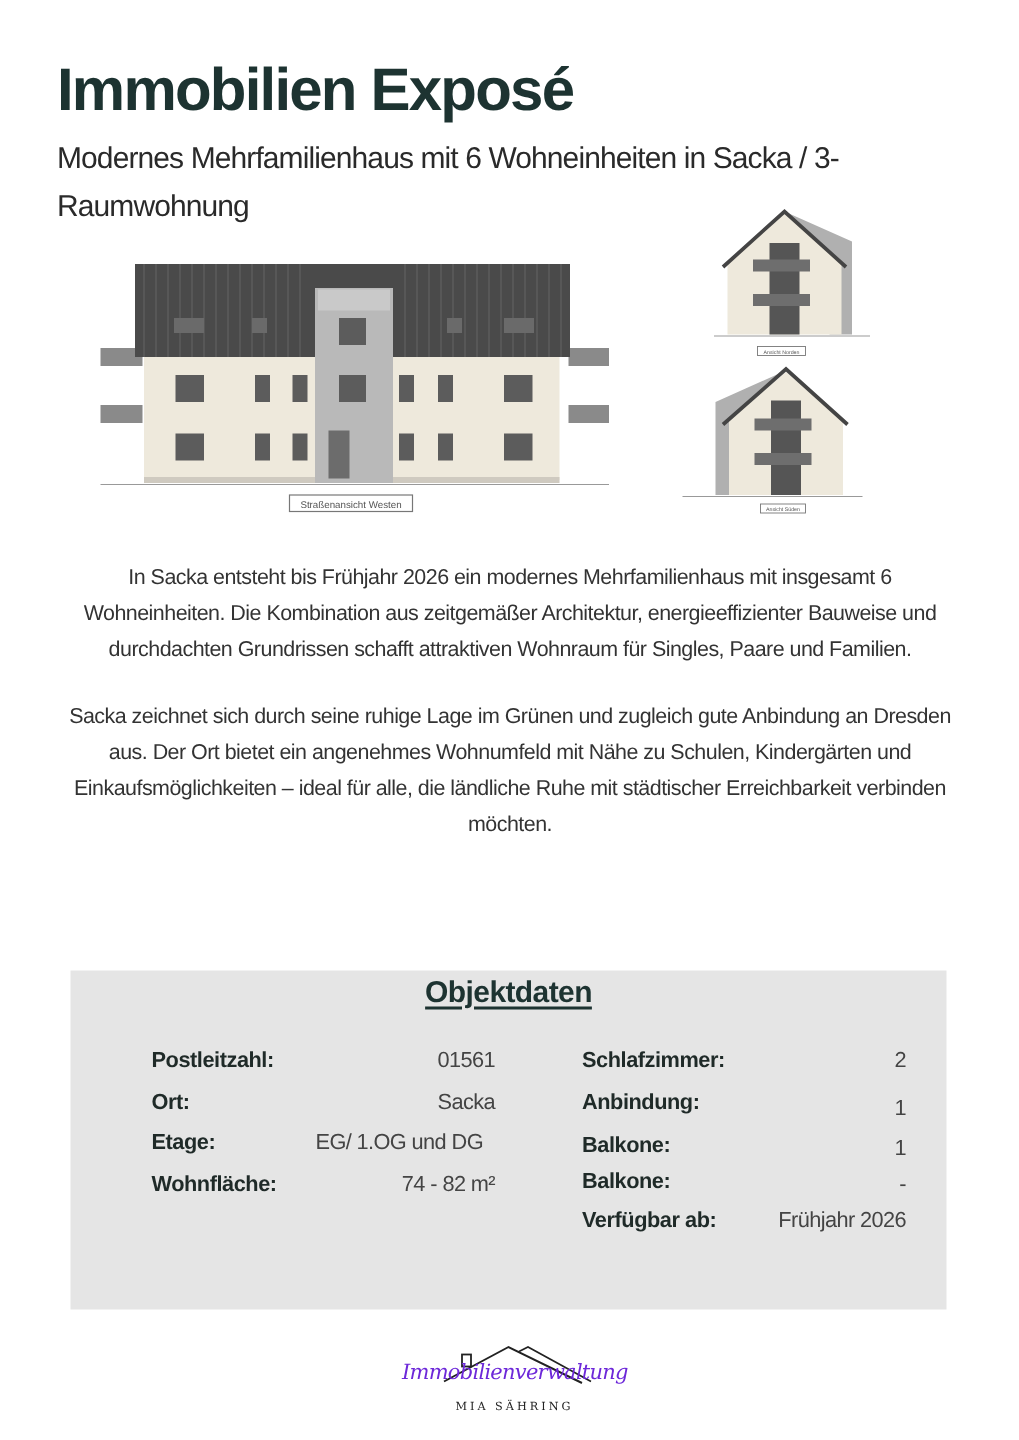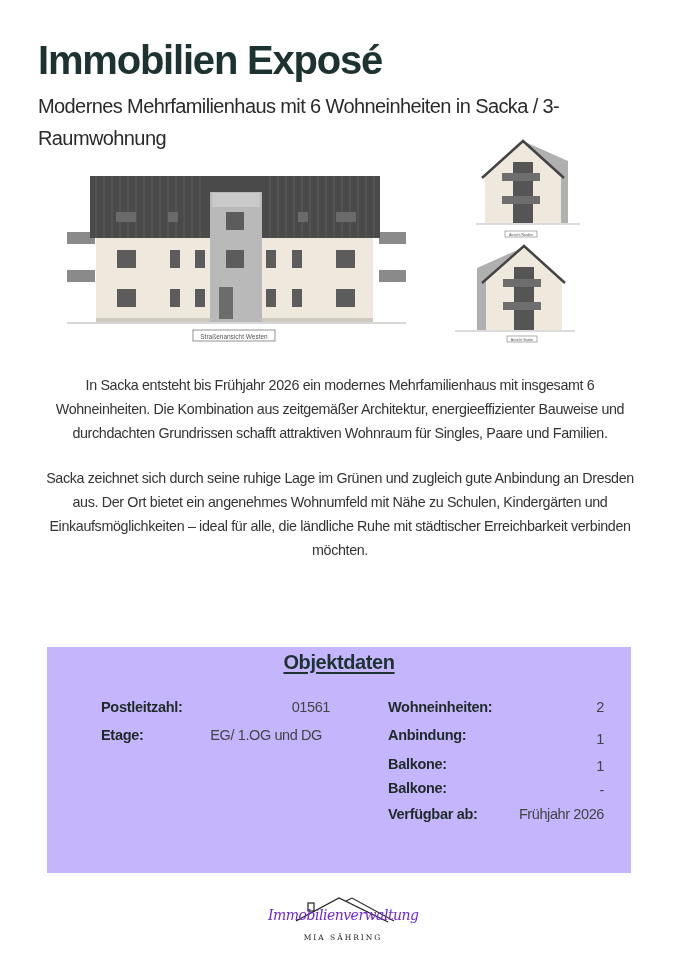--- a/index.html
+++ b/index.html
@@ -21,21 +21,21 @@
   .para {
     position: absolute; left: 40px; width: 600px;
     text-align: center; font-size: 14.3px; line-height: 24px; color: #333;
     letter-spacing: -0.35px;
   }
   .para1 { top: 373px; }
   .para2 { top: 466px; }
 
   .data-box {
     position: absolute; left: 47px; top: 647px; width: 584px; height: 226px;
-    background: #c4b5fd;
+    background: #e5e5e5;
   }
   .data-title {
     position: absolute; left: 0; width: 100%; top: 4px; text-align: center;
     font-size: 20px; font-weight: 700; color: #1d3331; text-decoration: underline;
     text-underline-offset: 3px; letter-spacing: -0.4px;
   }
   .col { position: absolute; top: 52px; margin-left: 16px; }
   .col-left { left: 38px; width: 229px; }
   .col-right { left: 325px; width: 216px; }
   .row { position: relative; height: 27.5px; font-size: 14.5px; }
@@ -167,28 +167,36 @@
 
 <section class="data-box">
   <h2 class="data-title">Objektdaten</h2>
 
   <div class="col col-left">
     <div class="row">
       <span class="label">Postleitzahl:</span>
       <span class="value">01561</span>
     </div>
     <div class="row">
+      <span class="label">Ort:</span>
+      <span class="value">Sacka</span>
+    </div>
+    <div class="row">
       <span class="label">Etage:</span>
       <span class="value" style="right:8px">EG/ 1.OG und DG</span>
     </div>
+    <div class="row">
+      <span class="label">Wohnfläche:</span>
+      <span class="value">74 - 82 m²</span>
+    </div>
   </div>
 
   <div class="col col-right">
     <div class="row">
-      <span class="label">Wohneinheiten:</span>
+      <span class="label">Schlafzimmer:</span>
       <span class="value">2</span>
     </div>
     <div class="row">
       <span class="label">Anbindung:</span>
       <span class="value">1</span>
     </div>
     <div class="row">
       <span class="label">Balkone:</span>
       <span class="value">1</span>
     </div>

